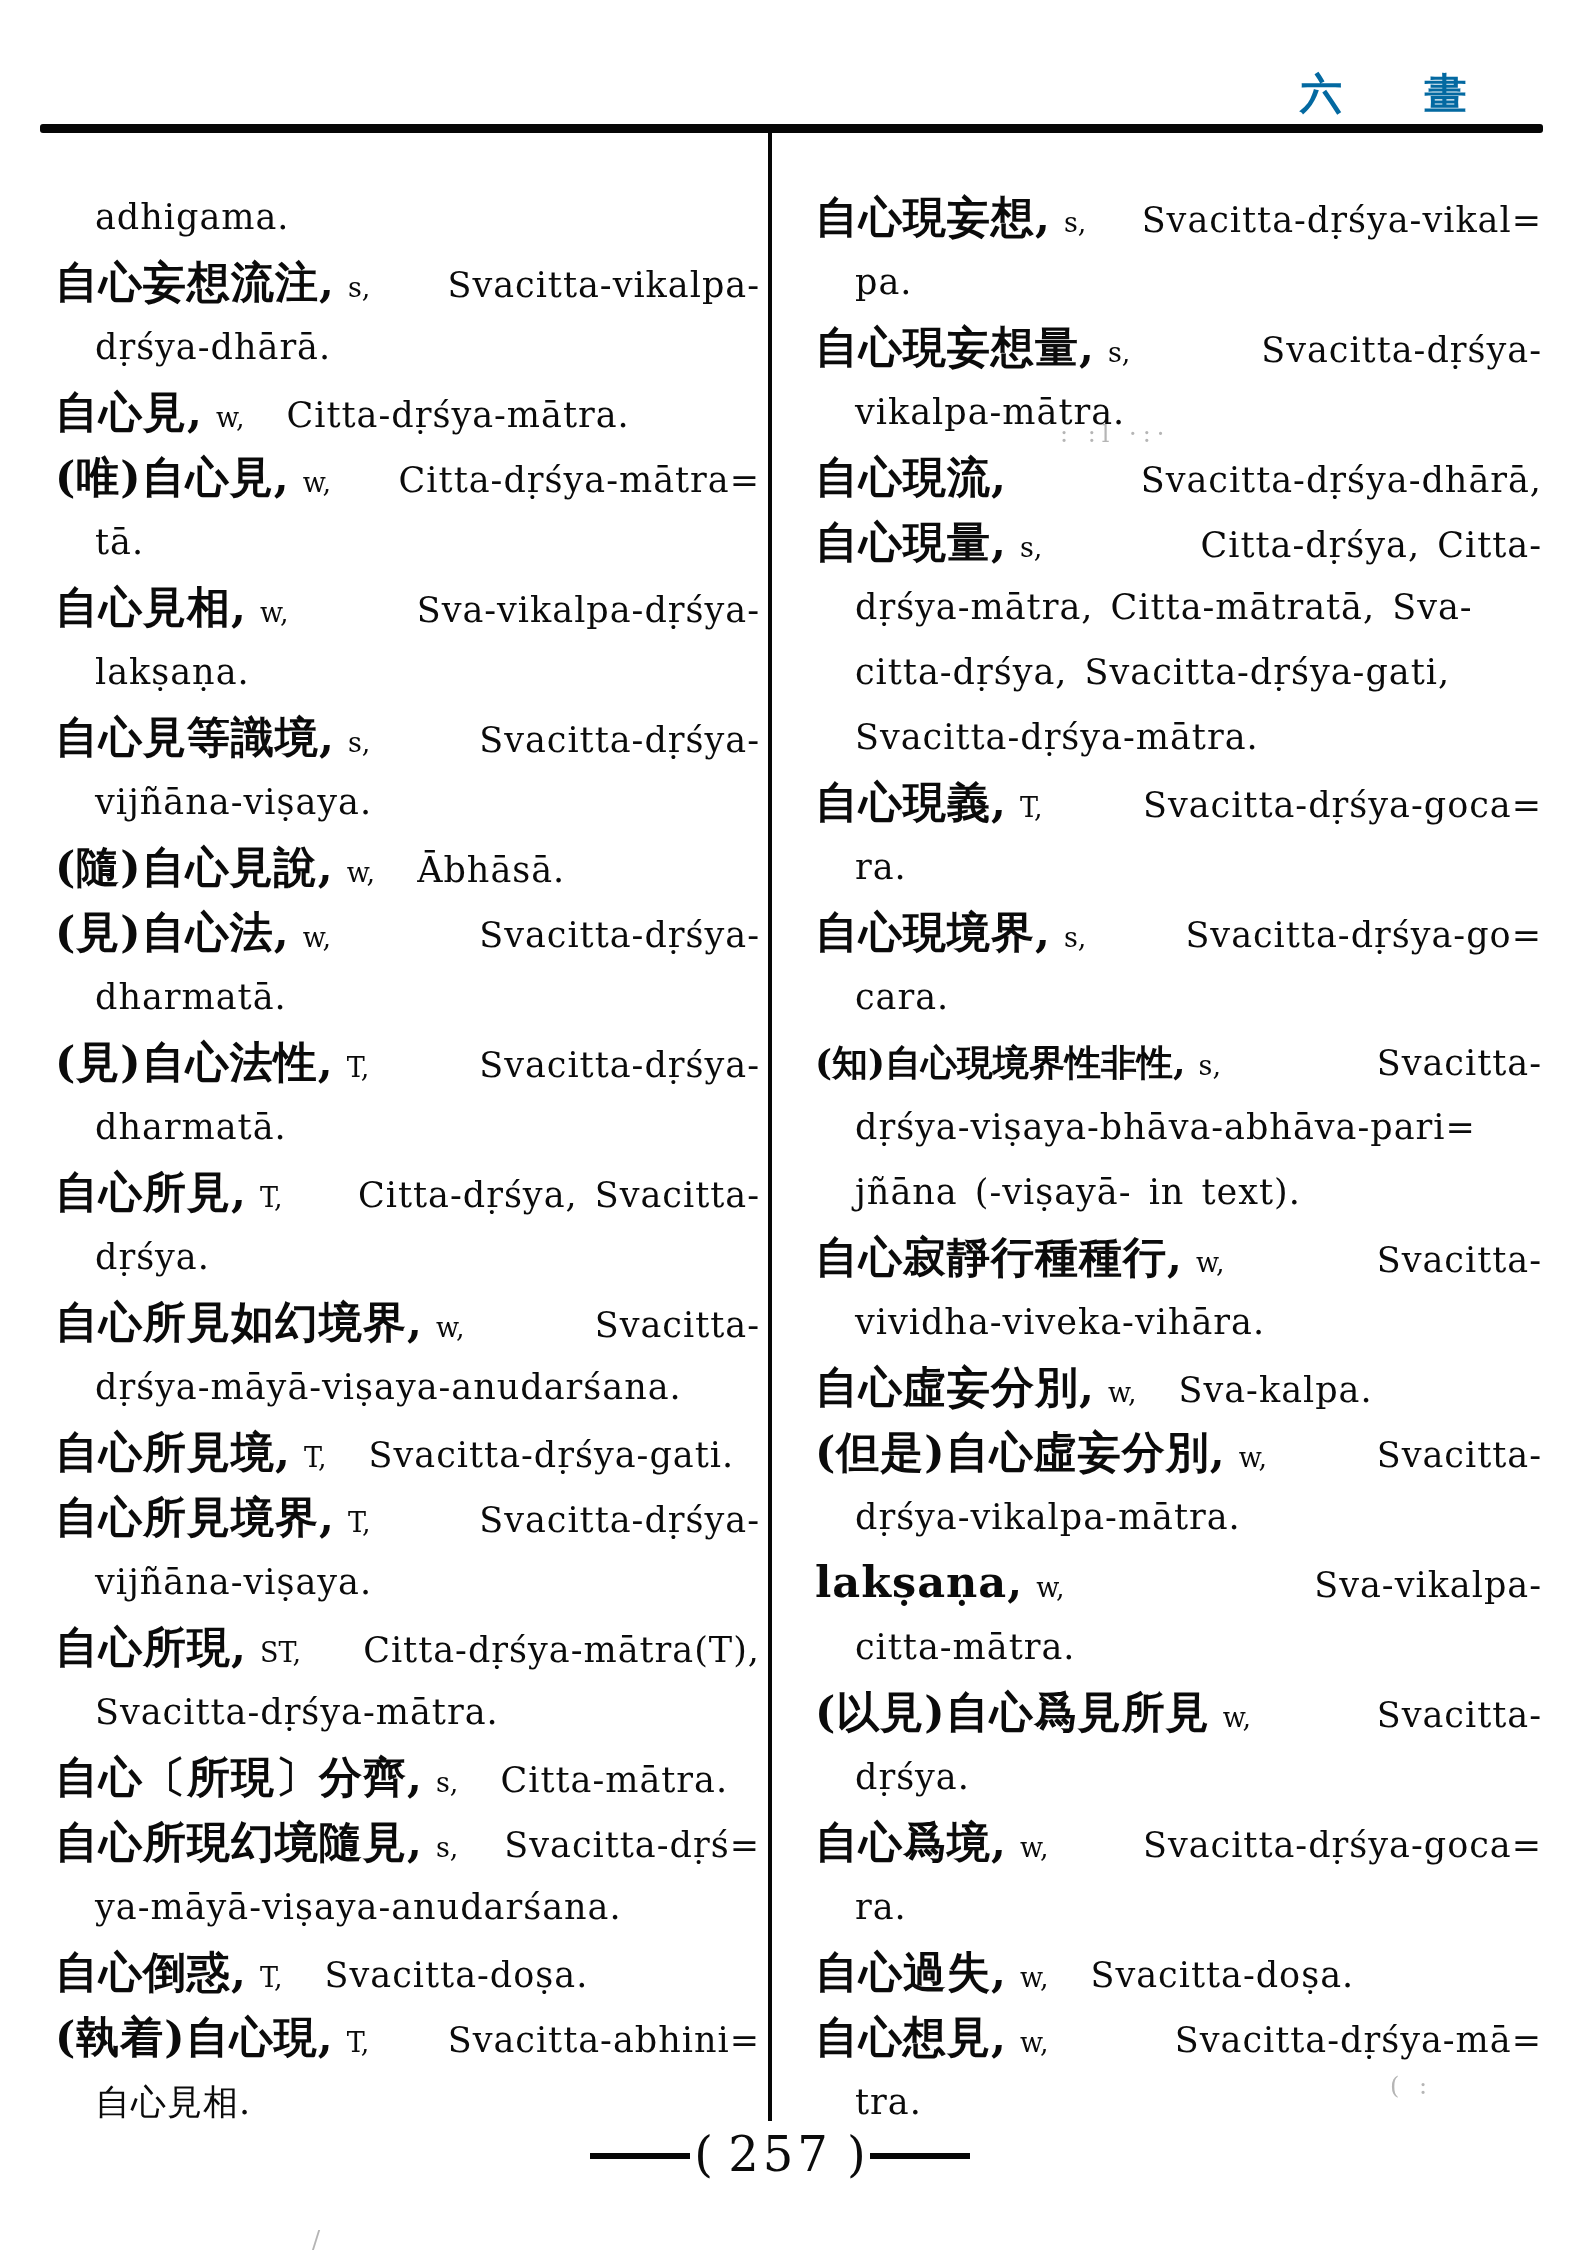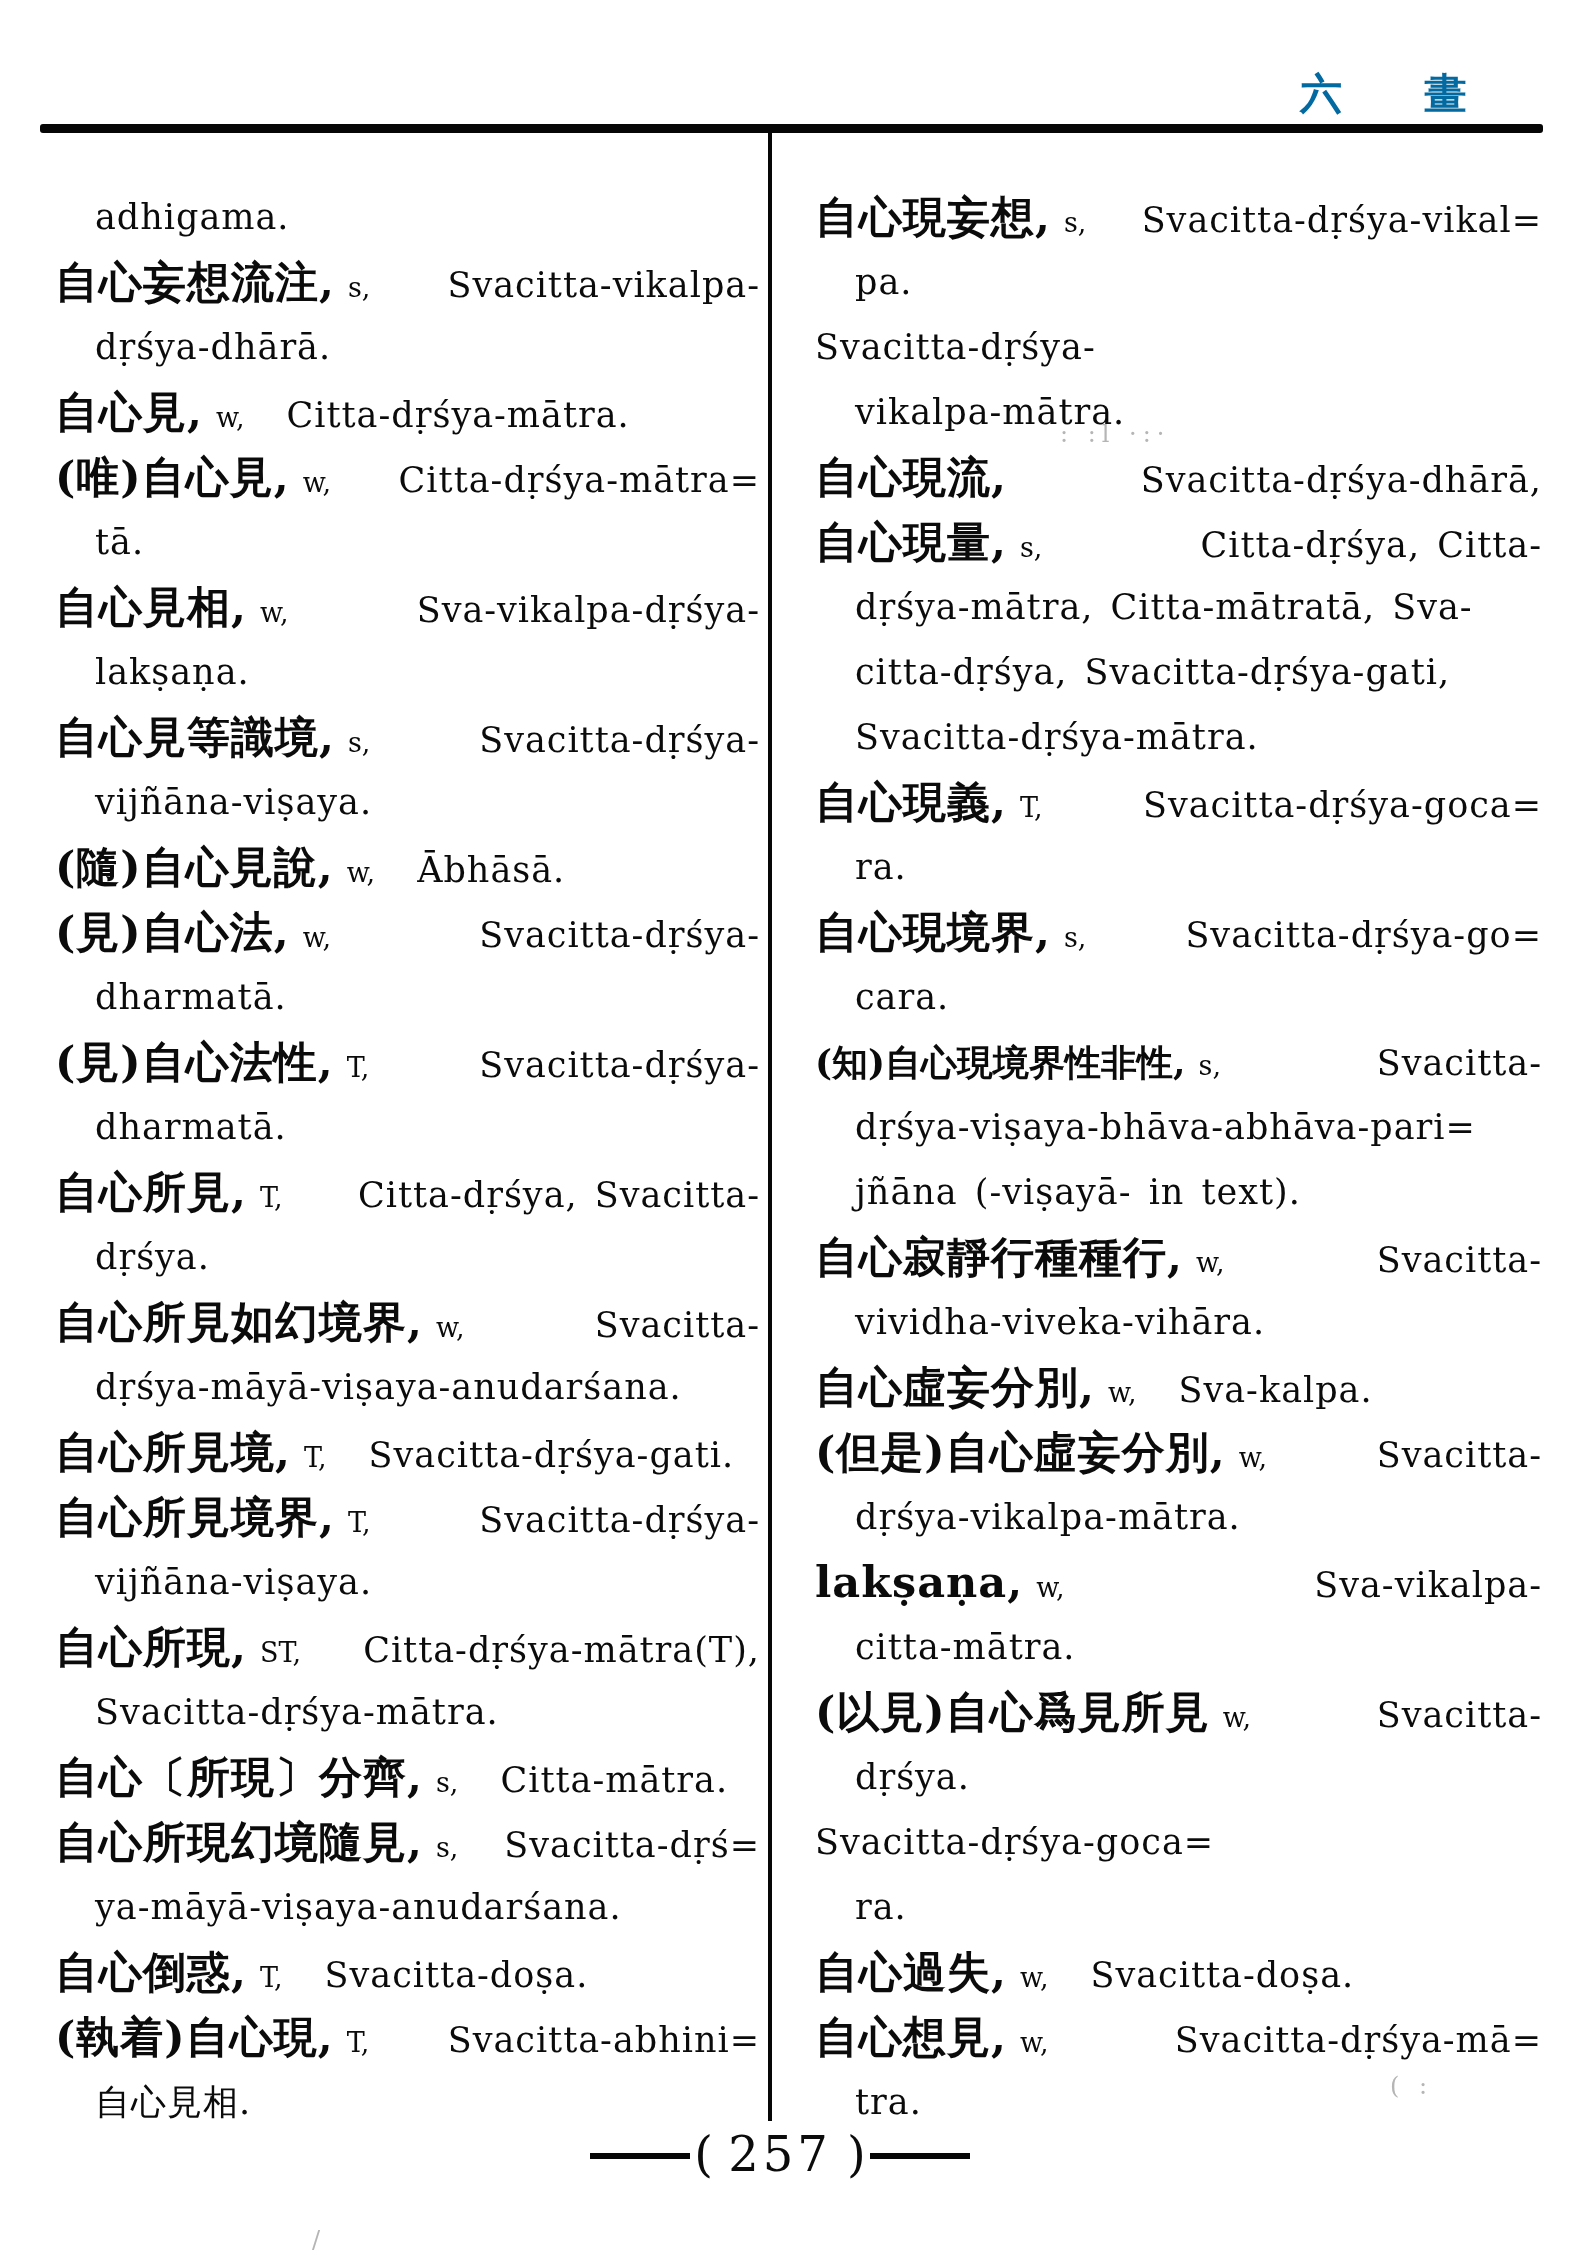--- a/index.html
+++ b/index.html
@@ -125,20 +125,21 @@
       <div class="line indent"><span class="latin">自心見相.</span></div>
     </div>
 
   <div class="col col-right">
       <div class="line fill">
         <span class="head"><span class="cjk">自心現妄想,</span><span class="lang-label">s,</span></span>
         <span class="latin">Svacitta-dṛśya-vikal=</span>
       </div>
       <div class="line indent"><span class="latin">pa.</span></div>
       <div class="line fill">
+        <span class="head"><span class="cjk">自心現妄想量,</span><span class="lang-label">s,</span></span>
         <span class="latin">Svacitta-dṛśya-</span>
       </div>
       <div class="line indent"><span class="latin">vikalpa-mātra.</span></div>
       <div class="line fill">
         <span class="head"><span class="cjk">自心現流,</span></span>
         <span class="latin">Svacitta-dṛśya-dhārā,</span>
       </div>
       <div class="line fill">
         <span class="head"><span class="cjk">自心現量,</span><span class="lang-label">s,</span></span>
         <span class="latin">Citta-dṛśya, Citta-</span>
@@ -177,20 +178,21 @@
         <span class="head"><span class="cjk">lakṣaṇa,</span><span class="lang-label">w,</span></span>
         <span class="latin">Sva-vikalpa-</span>
       </div>
       <div class="line indent"><span class="latin">citta-mātra.</span></div>
       <div class="line fill">
         <span class="head"><span class="cjk">(以見)自心爲見所見</span><span class="lang-label">w,</span></span>
         <span class="latin">Svacitta-</span>
       </div>
       <div class="line indent"><span class="latin">dṛśya.</span></div>
       <div class="line fill">
+        <span class="head"><span class="cjk">自心爲境,</span><span class="lang-label">w,</span></span>
         <span class="latin">Svacitta-dṛśya-goca=</span>
       </div>
       <div class="line indent"><span class="latin">ra.</span></div>
       <div class="line"><span class="head"><span class="cjk">自心過失,</span><span class="lang-label">w,</span></span><span class="latin gap">Svacitta-doṣa.</span></div>
       <div class="line fill">
         <span class="head"><span class="cjk">自心想見,</span><span class="lang-label">w,</span></span>
         <span class="latin">Svacitta-dṛśya-mā=</span>
       </div>
       <div class="line indent"><span class="latin">tra.</span></div>
     </div>

